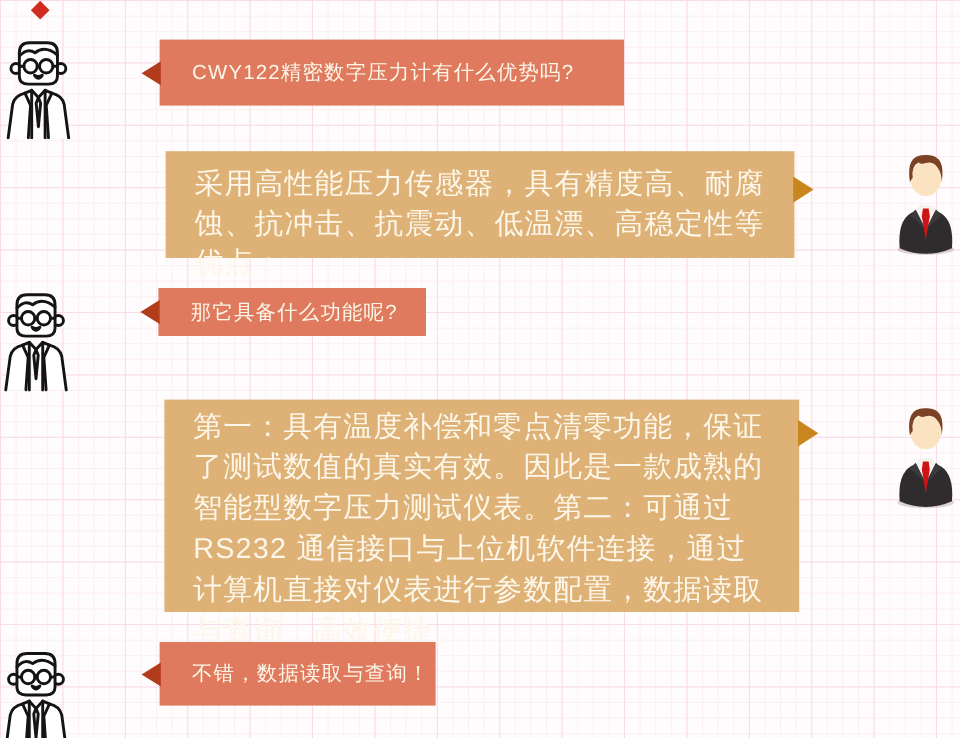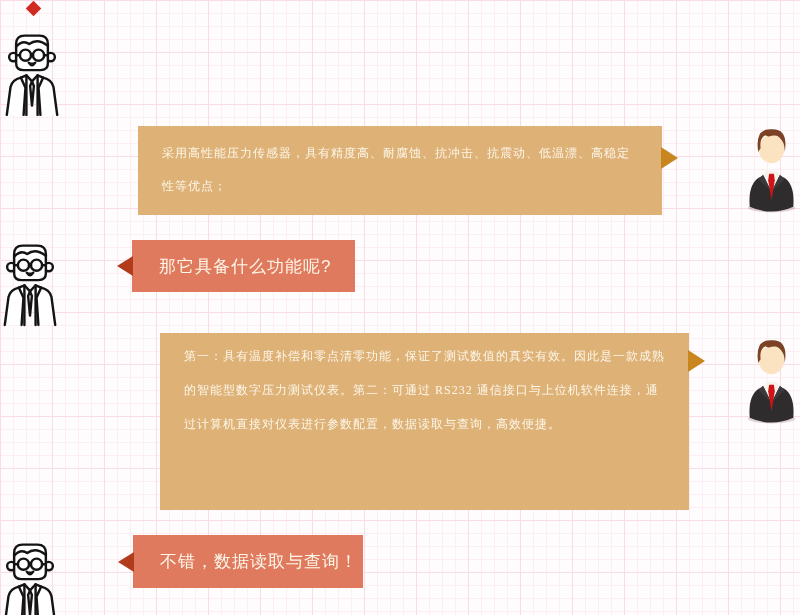--- a/index.html
+++ b/index.html
@@ -38,33 +38,33 @@
   .bubble .arrow { position: absolute; width: 0; height: 0; }
 
   .bubble.left-side { background: #e07a5e; font-size: 17px; display: flex; align-items: center; }
   .bubble.left-side .arrow {
     left: -15px; top: 50%; transform: translateY(-50%);
     border-top: 10px solid transparent;
     border-bottom: 10px solid transparent;
     border-right: 16px solid #b13c1b;
   }
 
-  .bubble.right-side { background: #deb177; font-size: 12px; line-height: 33px; font-family: Liberation Serif, serif; }
+  .bubble.right-side { background: #deb177; font-size: 24px; line-height: 33px; }
   .bubble.right-side .arrow {
     right: -16px;
     border-top: 11px solid transparent;
     border-bottom: 11px solid transparent;
     border-left: 17px solid #c9861f;
   }
 
   #bubble-0 { left: 133px; top: 33px;  width: 387px; height: 55px; padding-left: 27px; }
   #bubble-1 { left: 138px; top: 126px; width: 524px; height: 89px; padding: 11px 22px 0 24px; }
   #bubble-1 .arrow { top: 21px; }
-  #bubble-2 { left: 132px; top: 240px; width: 223px; height: 52px; padding-left: 27px; }
-  #bubble-3 { left: 137px; top: 333px; width: 529px; height: 177px; padding: 6px 20px 0 24px; line-height: 34px; margin-left: 23px; }
+  #bubble-2 { left: 132px; top: 240px; width: 223px; height: 40px; padding-left: 27px; }
+  #bubble-3 { left: 137px; top: 333px; width: 529px; height: 177px; padding: 6px 20px 0 24px; line-height: 34px; }
   #bubble-3 .arrow { top: 17px; }
   #bubble-4 { left: 133px; top: 535px; width: 230px; height: 53px; padding-left: 27px; }
 
   #avatar-left-0 { left: 4px;  top: 28px;  width: 56px; height: 88px; }
   #avatar-left-1 { left: 2px;  top: 233px; width: 56px; height: 98px; }
   #avatar-left-2 { left: 2px;  top: 533px; width: 56px; height: 96px; }
   #avatar-right-0 { left: 745px; top: 120px; width: 53px; height: 96px; }
   #avatar-right-1 { left: 745px; top: 331px; width: 53px; height: 96px; }
 </style>
 </head>
@@ -107,20 +107,24 @@
 
 <div class="canvas">
 
   <div class="corner-diamond"></div>
 
   <div class="avatar" id="avatar-left-0">
     <svg>
         <use href="#sym-cartoon-man"></use>
       </svg>
   </div>
+  <div class="bubble left-side" id="bubble-0">
+    <span class="arrow"></span>
+    <span>CWY122精密数字压力计有什么优势吗?</span>
+  </div>
 
   <div class="bubble right-side" id="bubble-1">
     <span class="arrow"></span>
     <span>采用高性能压力传感器，具有精度高、耐腐蚀、抗冲击、抗震动、低温漂、高稳定性等优点；</span>
   </div>
   <div class="avatar" id="avatar-right-0">
     <svg>
         <use href="#sym-businessman"></use>
       </svg>
   </div>

